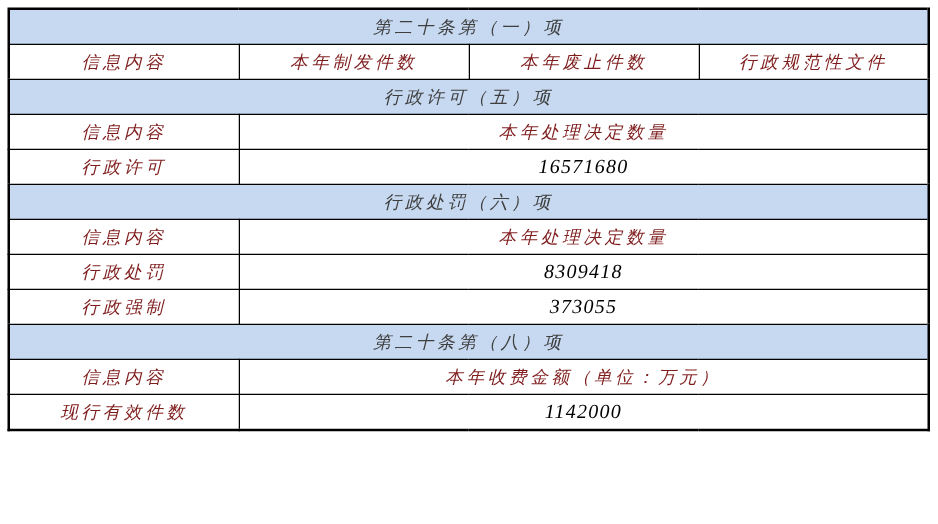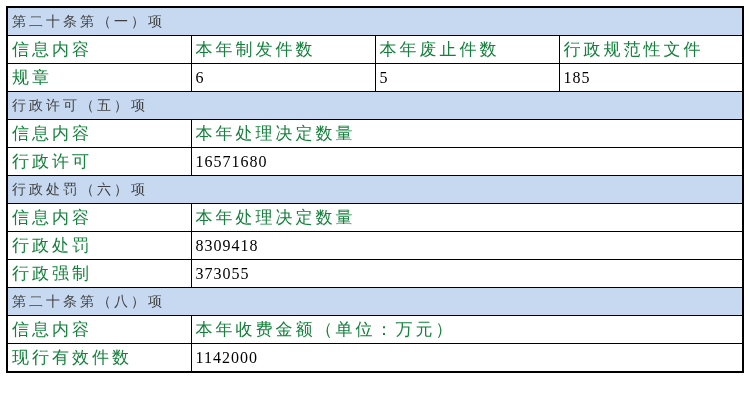--- a/index.html
+++ b/index.html
@@ -18,38 +18,39 @@
     width: 738px;
   }
   table.report {
     width: 100%;
     border-collapse: collapse;
     table-layout: fixed;
     border: 2px solid #000000;
   }
   table.report td {
     border: 1px solid #000000;
-    text-align: left;
+    text-align: center;
     vertical-align: middle;
     height: 27px;
     padding: 0 4px;
     overflow: hidden;
     white-space: nowrap;
+    font-style: italic;
   }
   tr.section-row td {
     background: #c6d9f1;
     color: #3f3f3f;
     font-size: 14px;
     letter-spacing: 3px;
     border-left: 2px solid #000000;
     border-right: 2px solid #000000;
   }
   td.label-cell, td.colhead-cell {
-    color: #15803d;
-    font-size: 17px;
+    color: #7f1d1d;
+    font-size: 14px;
     letter-spacing: 3px;
   }
   td.value-cell {
     color: #000000;
     font-size: 16px;
     letter-spacing: 1px;
   }
 </style>
 </head>
 <body>
@@ -65,26 +66,20 @@
     <tbody>
 
       <tr class="section-row">
         <td colspan="4">第二十条第（一）项</td>
       </tr>
       <tr>
         <td class="colhead-cell">信息内容</td>
         <td class="colhead-cell">本年制发件数</td>
         <td class="colhead-cell">本年废止件数</td>
         <td class="colhead-cell">行政规范性文件</td>
-      </tr>
-      <tr>
-        <td class="label-cell">规章</td>
-        <td class="value-cell">6</td>
-        <td class="value-cell">5</td>
-        <td class="value-cell">185</td>
       </tr>
 
       <tr class="section-row">
         <td colspan="4">行政许可（五）项</td>
       </tr>
       <tr>
         <td class="colhead-cell">信息内容</td>
         <td class="colhead-cell" colspan="3">本年处理决定数量</td>
       </tr>
       <tr>

